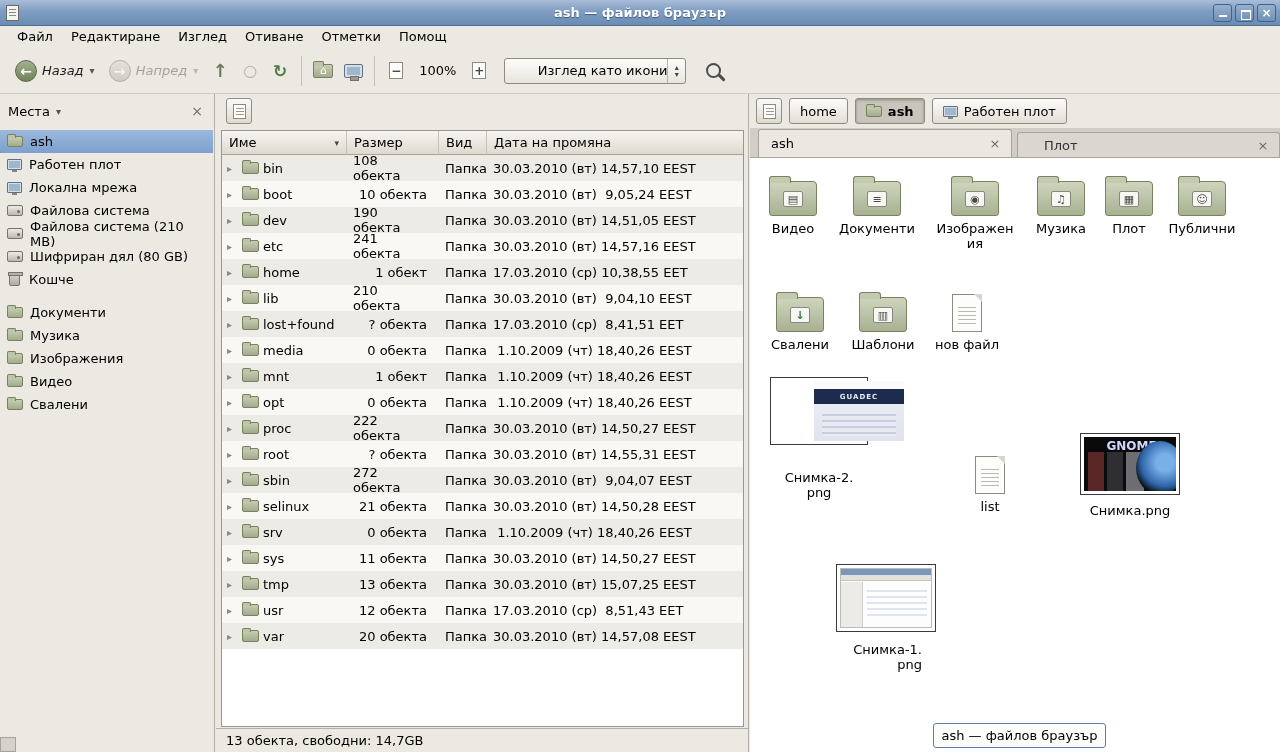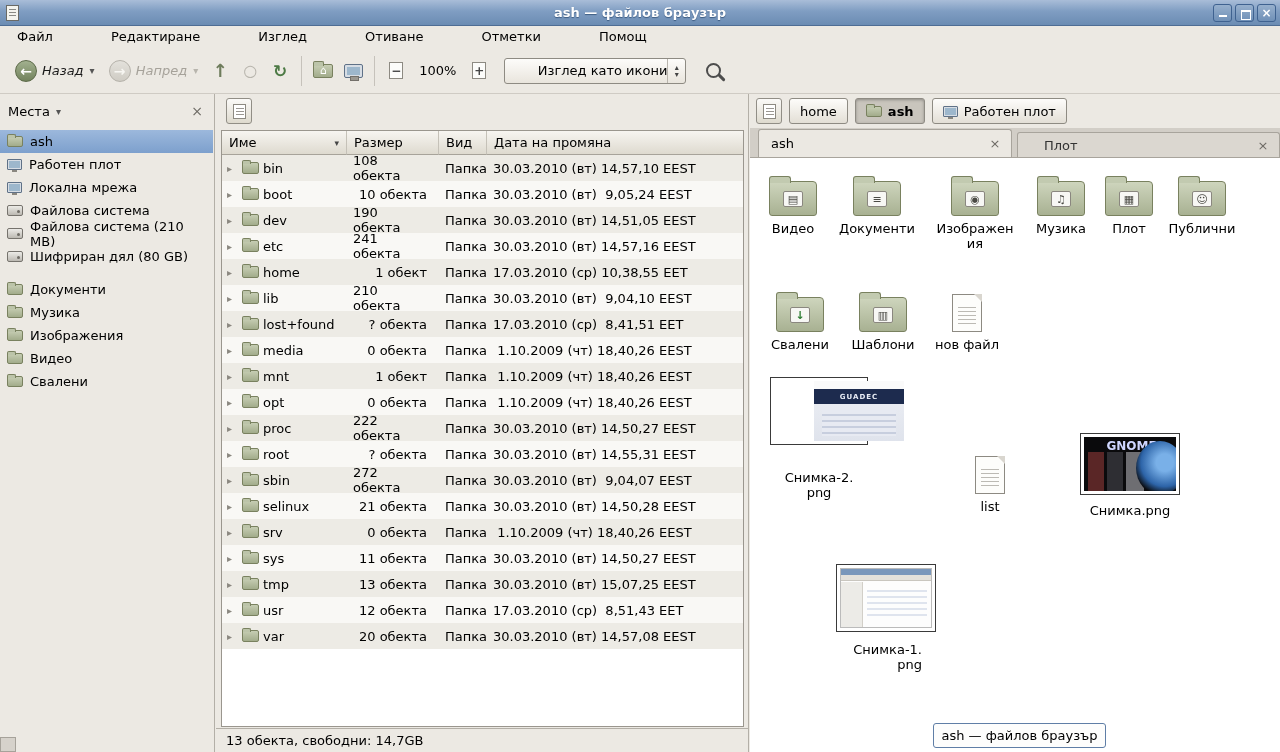--- a/index.html
+++ b/index.html
@@ -19,21 +19,21 @@
     font-weight:bold; text-shadow:0 1px 1px #3c5b80; font-size:13px; }
   .win-btns { position:absolute; right:4px; top:4px; display:flex; gap:3px; }
   .win-btn { width:19px; height:18px; border:1px solid #3f6290; border-radius:3px;
     background:linear-gradient(#97b0cd,#6f90b7); position:relative; color:#fff;
     display:flex; align-items:center; justify-content:center; font-size:12px; font-weight:bold; }
   .wb-min::before { content:""; position:absolute; left:5px; bottom:4px; width:8px; height:2px; background:#fff; }
   .wb-max::before { content:""; position:absolute; left:5px; top:5px; width:8px; height:7px; border:1px solid #fff; border-top-width:2px; }
 
   
   .menubar { position:absolute; left:0; top:26px; width:1280px; height:22px;
-    display:flex; align-items:center; padding-left:8px; background:#ece9e3;gap:40px; }
+    display:flex; align-items:center; padding-left:8px; background:#ece9e3; }
   .menu-item { padding:0 9px; line-height:22px; }
 
   
   .toolbar { position:absolute; left:0; top:48px; width:1280px; height:46px;
     display:flex; align-items:center; padding:0 8px; background:#ece9e3;
     border-bottom:1px solid #cfcbc4; }
   .tb-btn { display:flex; align-items:center; gap:5px; padding:4px 7px; border-radius:3px; }
   .nav-circle { width:22px; height:22px; border-radius:50%; flex:0 0 auto;
     background:linear-gradient(#a2b18f,#72825c); border:1px solid #5c6a49; color:#fff;
     display:flex; align-items:center; justify-content:center; font-size:14px; font-weight:bold; }
@@ -295,20 +295,24 @@
       <span>Файлова система</span>
     </div>
     <div class="sb-item">
       <span class="ic-drive"></span>
       <span>Файлова система (210 MB)</span>
     </div>
     <div class="sb-item">
       <span class="ic-drive"></span>
       <span>Шифриран дял (80 GB)</span>
     </div>
+    <div class="sb-item">
+      <span class="ic-trash"></span>
+      <span>Кошче</span>
+    </div>
     <div class="sb-gap"></div>
     <div class="sb-item">
       <span class="ic-folder"></span>
       <span>Документи</span>
     </div>
     <div class="sb-item">
       <span class="ic-folder"></span>
       <span>Музика</span>
     </div>
     <div class="sb-item">

